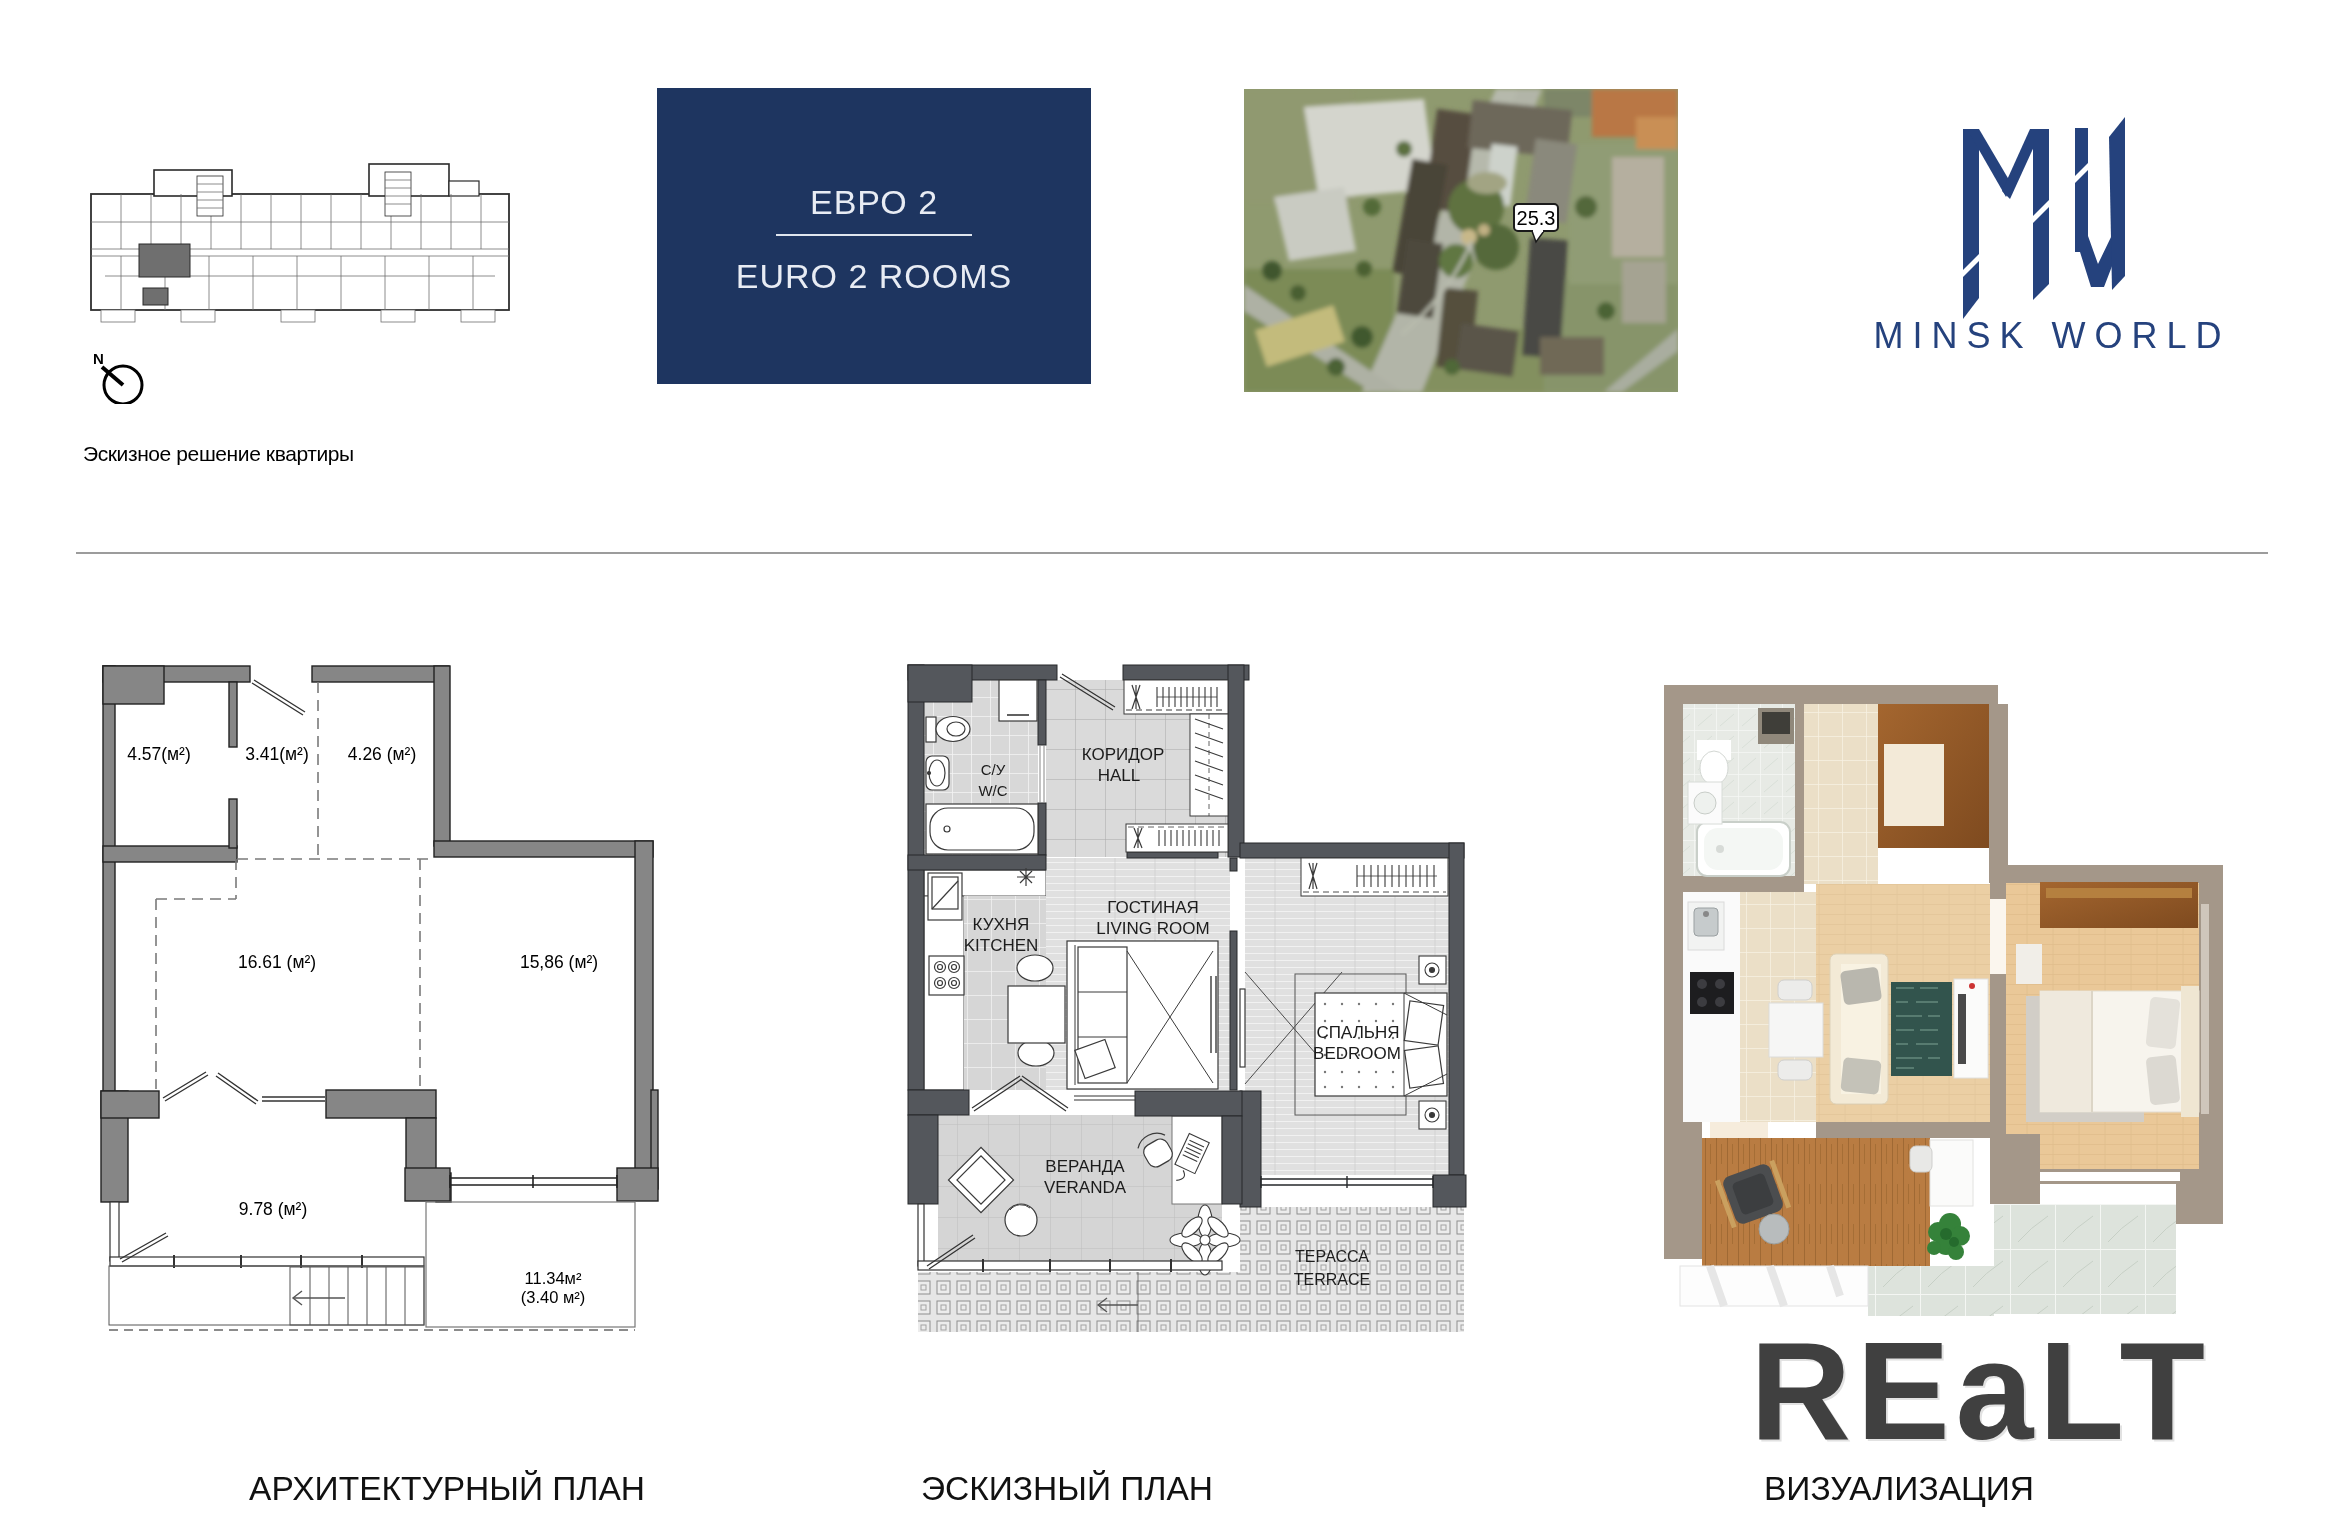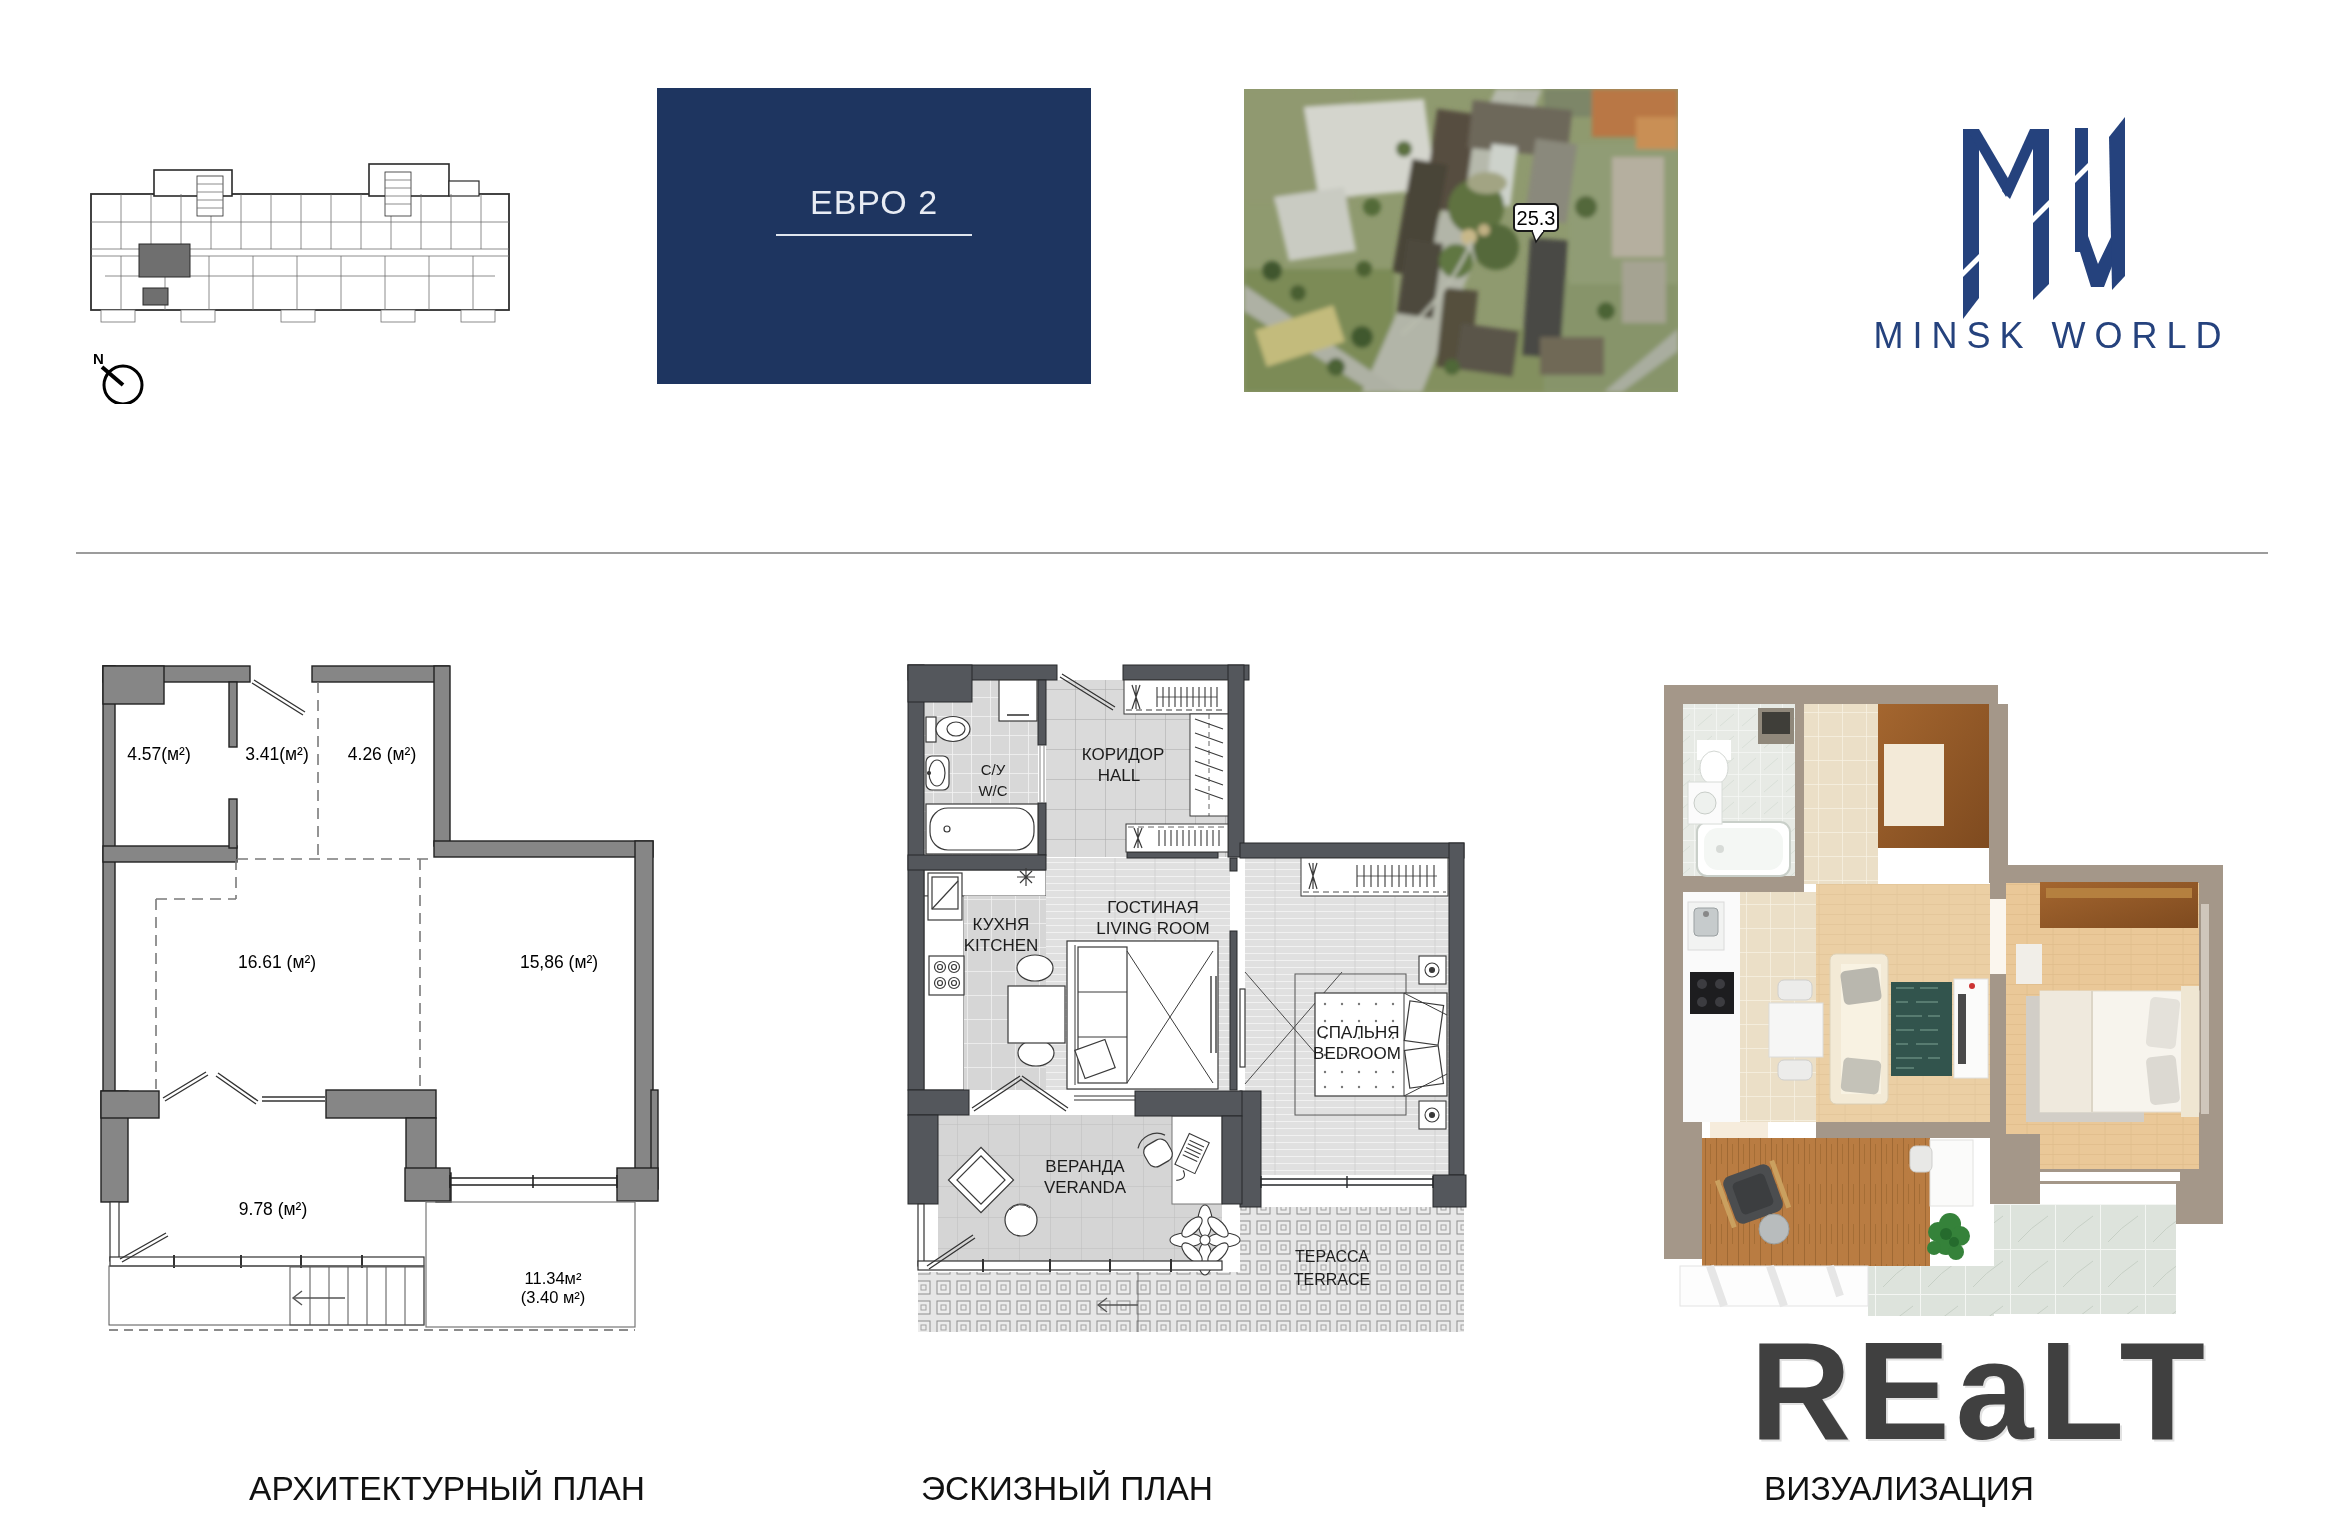--- a/index.html
+++ b/index.html
@@ -52,20 +52,21 @@
 
 <text x="8" y="220" font-family="Liberation Sans" font-size="15" font-weight="bold" fill="#000">N</text>
 </svg></div>
 
 <div class="abs" style="left:657px;top:44px;width:434px;height:296px;background:#1e3560;color:#e8ecf4;text-align:center;">
 
   <div style="position:absolute;top:94px;width:100%;height:40px;line-height:40px;font-size:34px;letter-spacing:1px;">ЕВРО 2</div>
 
   <div style="position:absolute;top:146px;left:119px;width:196px;height:2px;background:#dfe5ee;"></div>
 
+  <div style="position:absolute;top:168px;width:100%;height:40px;line-height:40px;font-size:34px;letter-spacing:1px;">EURO 2 ROOMS</div>
 </div>
 
 <div class="abs" id="aerial" style="left:1244px;top:45px;width:434px;height:303px;border-radius:12px;"><svg width="434" height="303" viewBox="0 0 434 303">
 <defs>
         <filter id="ab" x="-5%" y="-5%" width="110%" height="110%">
           <feGaussianBlur stdDeviation="2.2"></feGaussianBlur>
         </filter>
       </defs>
 
 <rect x="0" y="0" width="434" height="303" fill="#8f9a6f"></rect>
@@ -161,20 +162,21 @@
 
 <polygon points="101,168 121,148 121,155 101,175"></polygon>
 <polygon points="171,114 191,94 191,101 171,121"></polygon>
 <polygon points="213,74 230,57 230,64 213,81"></polygon>
 </g>
 
 <text x="192" y="244" text-anchor="middle" font-family="Liberation Sans" font-size="36" letter-spacing="9" fill="#25427d">MINSK WORLD</text>
 </svg></div>
 
 <div class="abs" style="left:83px;top:394px;width:2182px;font-size:21px;letter-spacing:-0.4px;color:#000;line-height:31px;">
+  <div>Эскизное решение квартиры</div>
 </div>
 
 <div class="abs" style="left:76px;top:508px;width:2192px;height:2px;background:#9c9c9c;"></div>
 
 <div class="abs" id="archplan" style="left:95px;top:615px;width:575px;height:680px;"><svg width="575" height="680" viewBox="0 0 575 680">
 <g fill="#868686" stroke="#222222" stroke-width="1.4">
 
 <rect x="8" y="7" width="12" height="532"></rect>
 
 <rect x="6" y="432" width="27" height="111"></rect>

